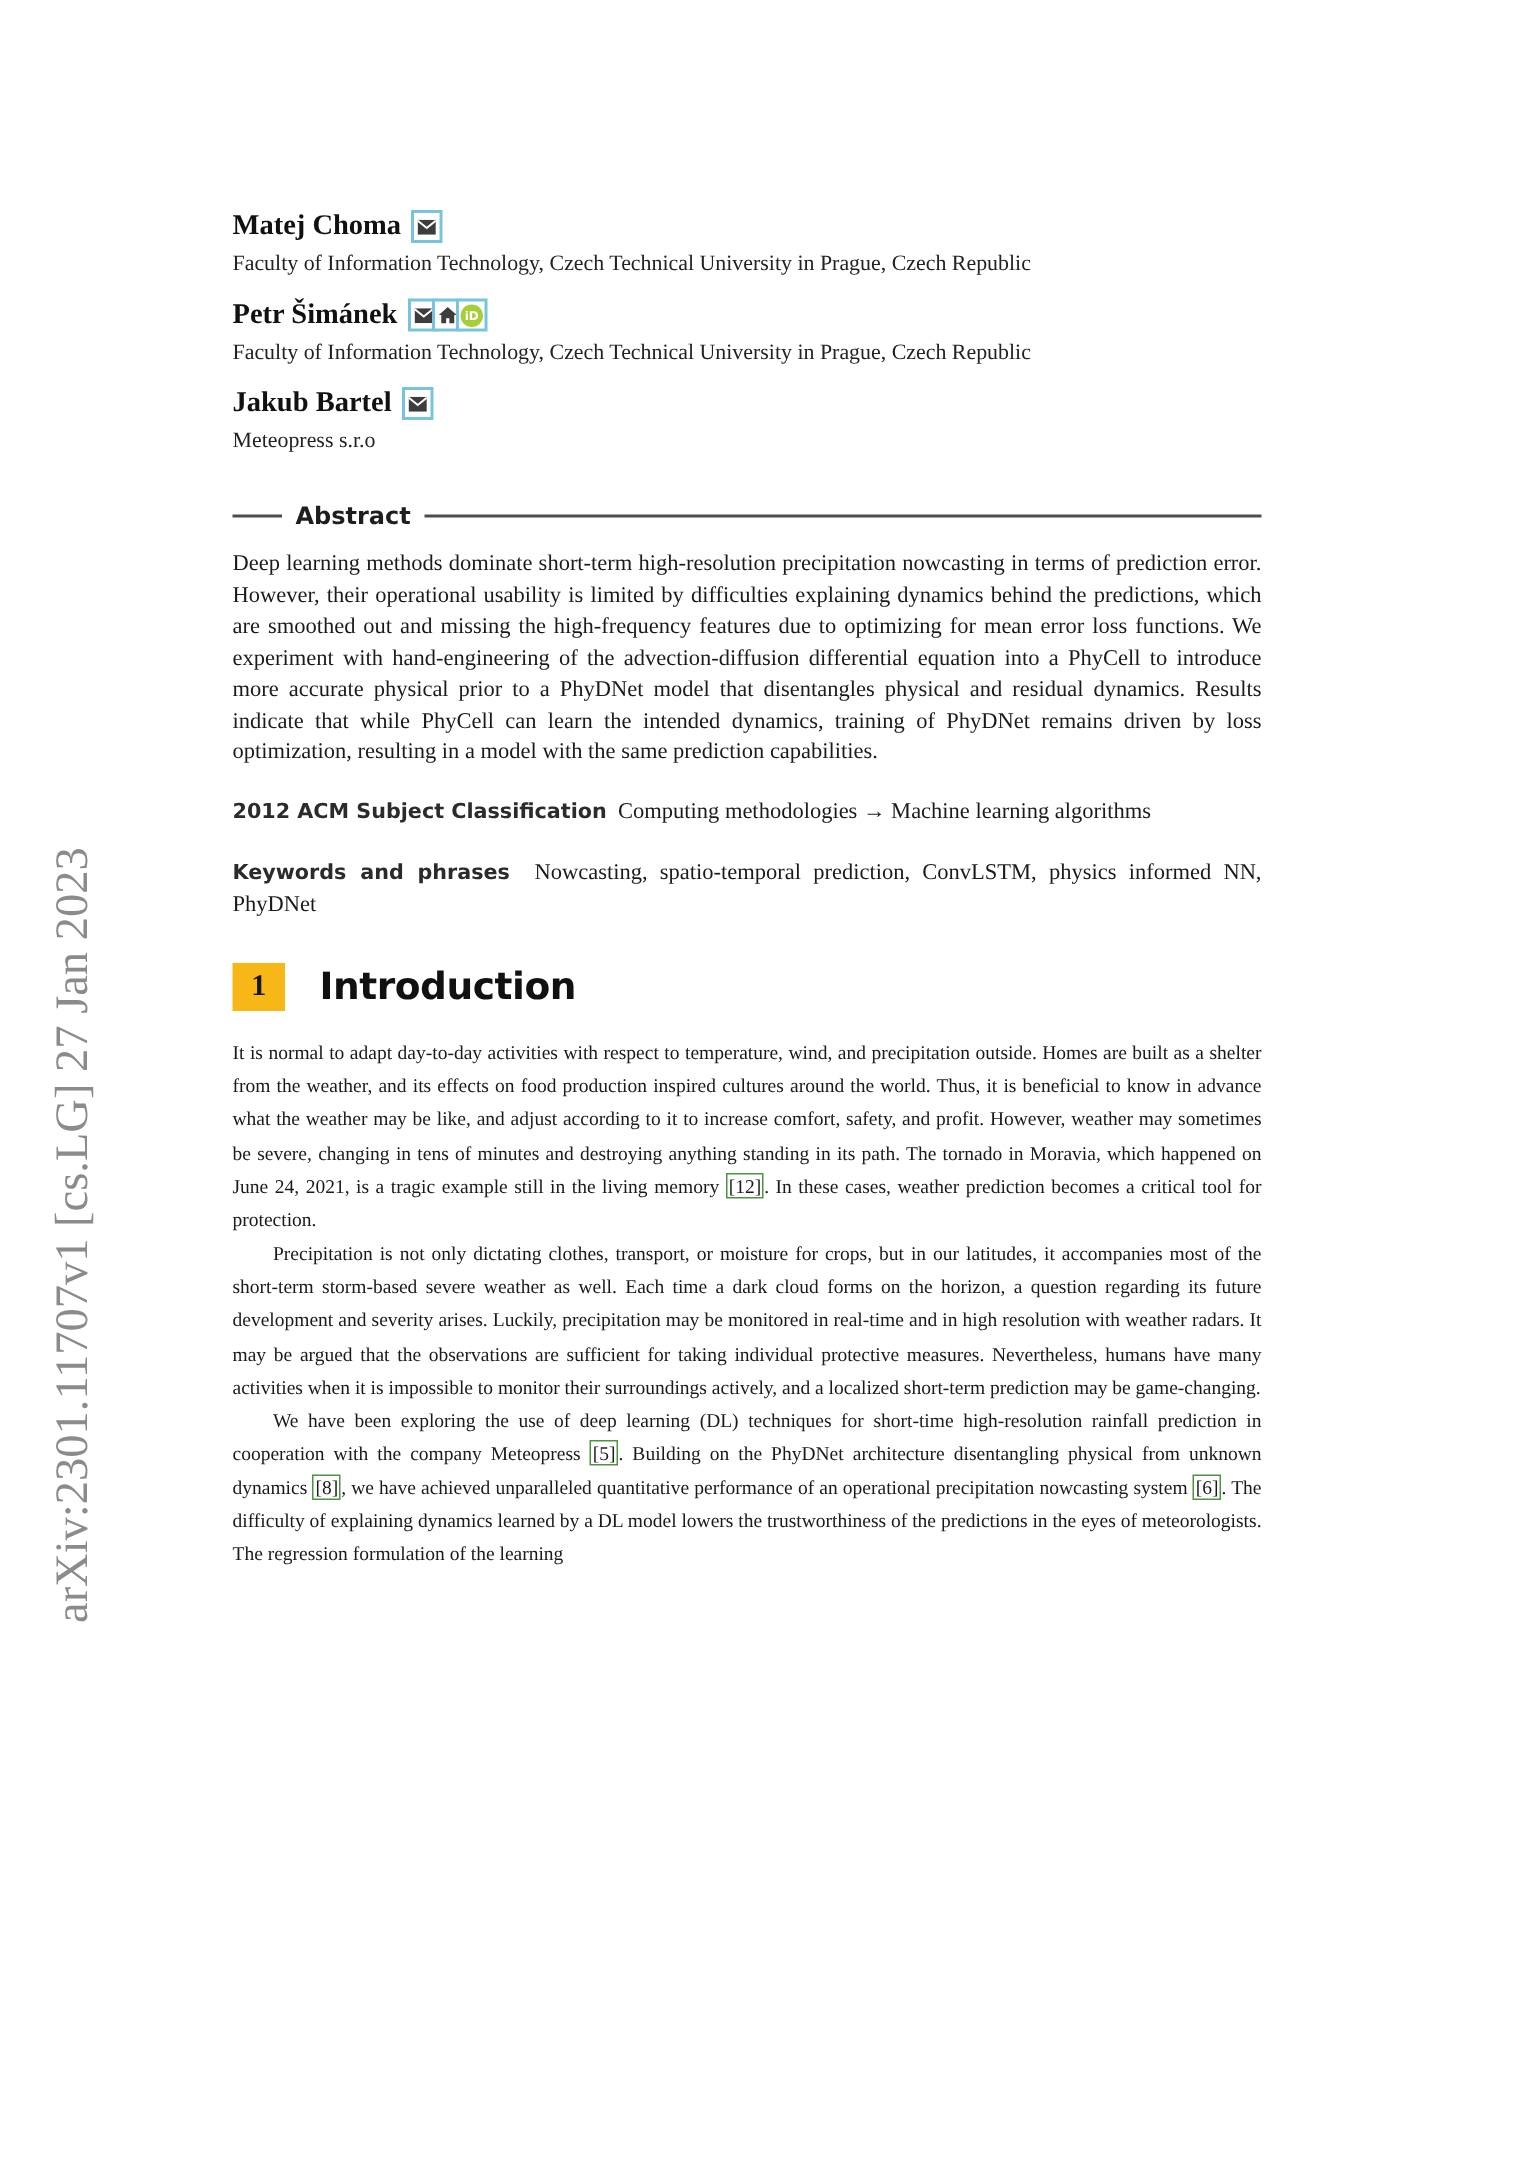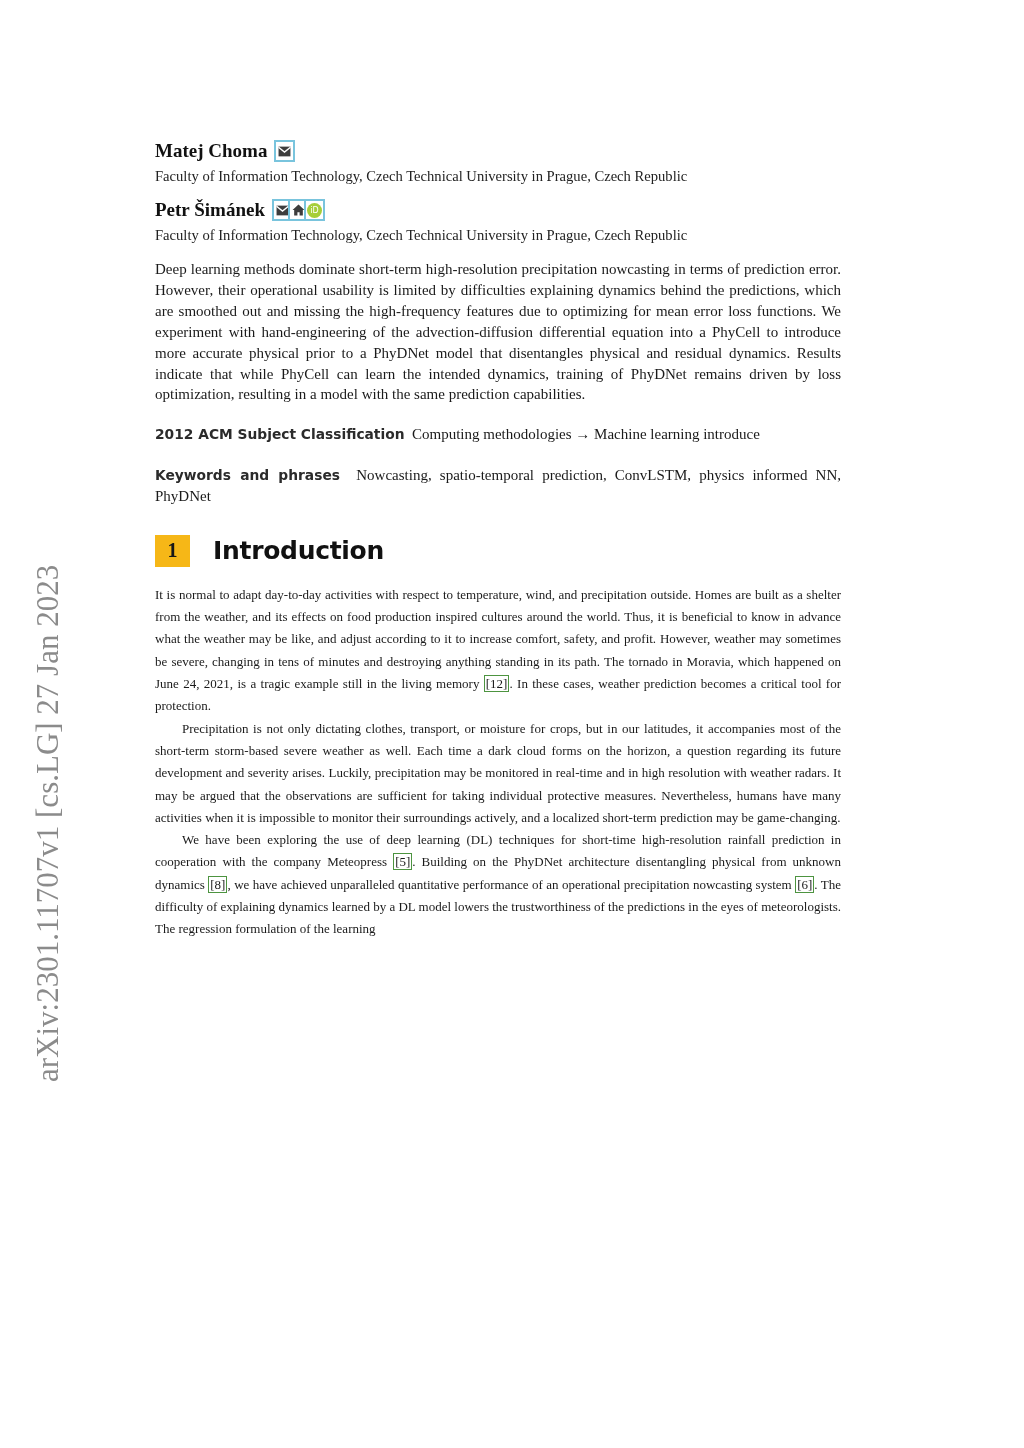--- a/index.html
+++ b/index.html
@@ -18,21 +18,21 @@
 
   .authors { margin-top:14px; }
   .author { margin-top:12px; }
   .author-row { display:flex; align-items:center; gap:7px; }
   .author-name { font-family:"Liberation Serif", serif; font-weight:bold; font-size:19px; color:#111; }
   .icon-box { display:inline-flex; align-items:center; justify-content:center;
               width:21px; height:22px; border:2px solid #79c4dd; background:#fff; cursor:pointer; }
   .icon-box + .icon-box { margin-left:-5px; }
   .icon-box svg { display:block; }
   .orcid-circle { width:15px; height:15px; border-radius:50%; background:#a6ce39; color:#fff;
-                  font-family:"DejaVu Sans", sans-serif; font-weight:normal; font-size:8px;
+                  font-family:"DejaVu Sans", sans-serif; font-weight:bold; font-size:8px;
                   display:flex; align-items:center; justify-content:center; }
   .affil { font-size:14.6px; line-height:22px; color:#222; margin-top:3px; }
   .affil div { display:block; }
 
   .abstract-rule { display:flex; align-items:center; margin-top:29px; }
   .abstract-rule .dash { width:33px; height:2px; background:#4d4d4d; margin-right:9px; }
   .abstract-rule .label { font-family:"DejaVu Sans", sans-serif; font-weight:bold; font-size:16px; color:#1e1e1e; }
   .abstract-rule .line { flex:1; height:2px; background:#4d4d4d; margin-left:9px; }
 
   .abstract-text { margin-top:13px; font-size:15px; line-height:20.9px; text-align:justify; }
@@ -96,27 +96,46 @@
           <span class="icon-box">
             <span class="orcid-circle">iD</span>
           </span>
         </span>
       </div>
       <div class="affil">
         <div>Faculty of Information Technology, Czech Technical University in Prague, Czech Republic</div>
       </div>
     </div>
 
+    <div class="author">
+      <div class="author-row">
+        <span class="author-name">Jakub Bartel</span>
+        <span class="icon-box">
+          <svg width="13" height="11" viewBox="0 0 24 20">
+              <rect x="1" y="1" width="22" height="18" fill="#3d3d3d"></rect>
+              <path d="M1 2l11 9L23 2" stroke="#ffffff" stroke-width="2.5" fill="none"></path>
+            </svg>
+        </span>
+      </div>
+      <div class="affil">
+        <div>Meteopress s.r.o</div>
+      </div>
+    </div>
 
   </div>
 
+  <div class="abstract-rule">
+    <span class="dash"></span>
+    <span class="label">Abstract</span>
+    <span class="line"></span>
+  </div>
 
   <div class="abstract-text">Deep learning methods dominate short-term high-resolution precipitation nowcasting in terms of prediction error. However, their operational usability is limited by difficulties explaining dynamics behind the predictions, which are smoothed out and missing the high-frequency features due to optimizing for mean error loss functions. We experiment with hand-engineering of the advection-diffusion differential equation into a PhyCell to introduce more accurate physical prior to a PhyDNet model that disentangles physical and residual dynamics. Results indicate that while PhyCell can learn the intended dynamics, training of PhyDNet remains driven by loss optimization, resulting in a model with the same prediction capabilities.</div>
 
-  <div class="meta-line"><span class="meta-label">2012 ACM Subject Classification</span>&nbsp; <span>Computing methodologies → Machine learning introduce</span></div>
+  <div class="meta-line"><span class="meta-label">2012 ACM Subject Classification</span>&nbsp; <span>Computing methodologies → Machine learning algorithms</span></div>
 
   <div class="meta-line"><span class="meta-label">Keywords and phrases</span>&nbsp; <span>Nowcasting, spatio-temporal prediction, ConvLSTM, physics informed NN, PhyDNet</span></div>
 
   <div class="section-heading">
     <span class="section-number">1</span>
     <span class="section-title">Introduction</span>
   </div>
 
   <p class="para first"><span>It is normal to adapt day-to-day activities with respect to temperature, wind, and precipitation outside. Homes are built as a shelter from the weather, and its effects on food production inspired cultures around the world. Thus, it is beneficial to know in advance what the weather may be like, and adjust according to it to increase comfort, safety, and profit. However, weather may sometimes be severe, changing in tens of minutes and destroying anything standing in its path. The tornado in Moravia, which happened on June 24, 2021, is a tragic example still in the living memory </span><span class="cite">[12]</span><span>. In these cases, weather prediction becomes a critical tool for protection.</span></p>
 

